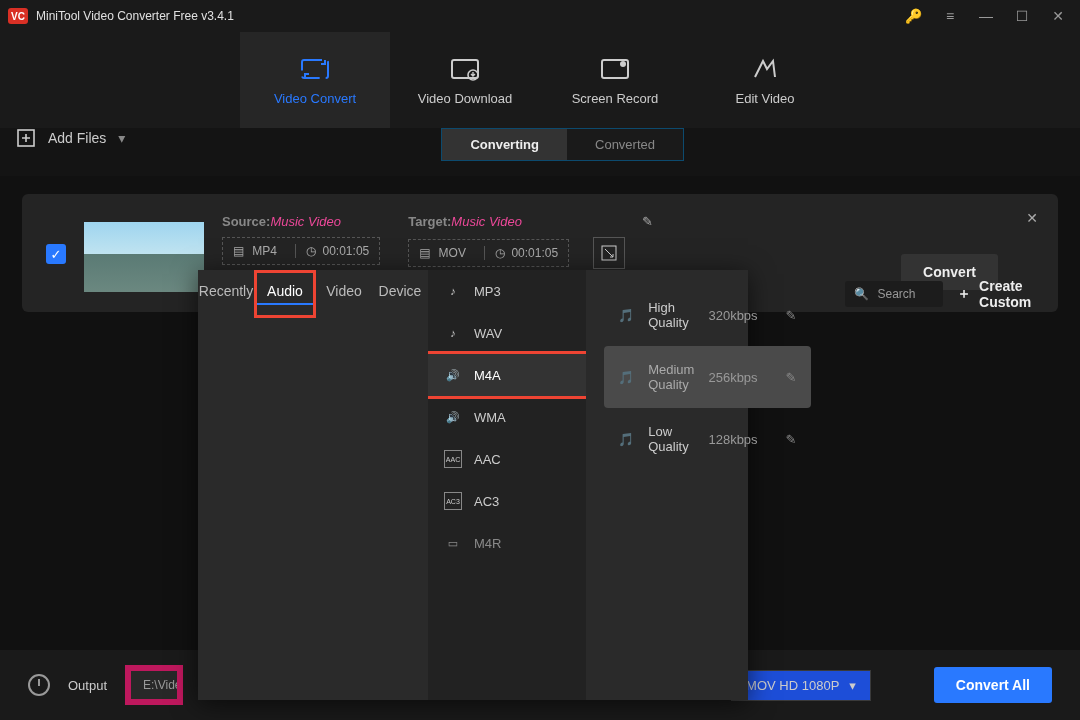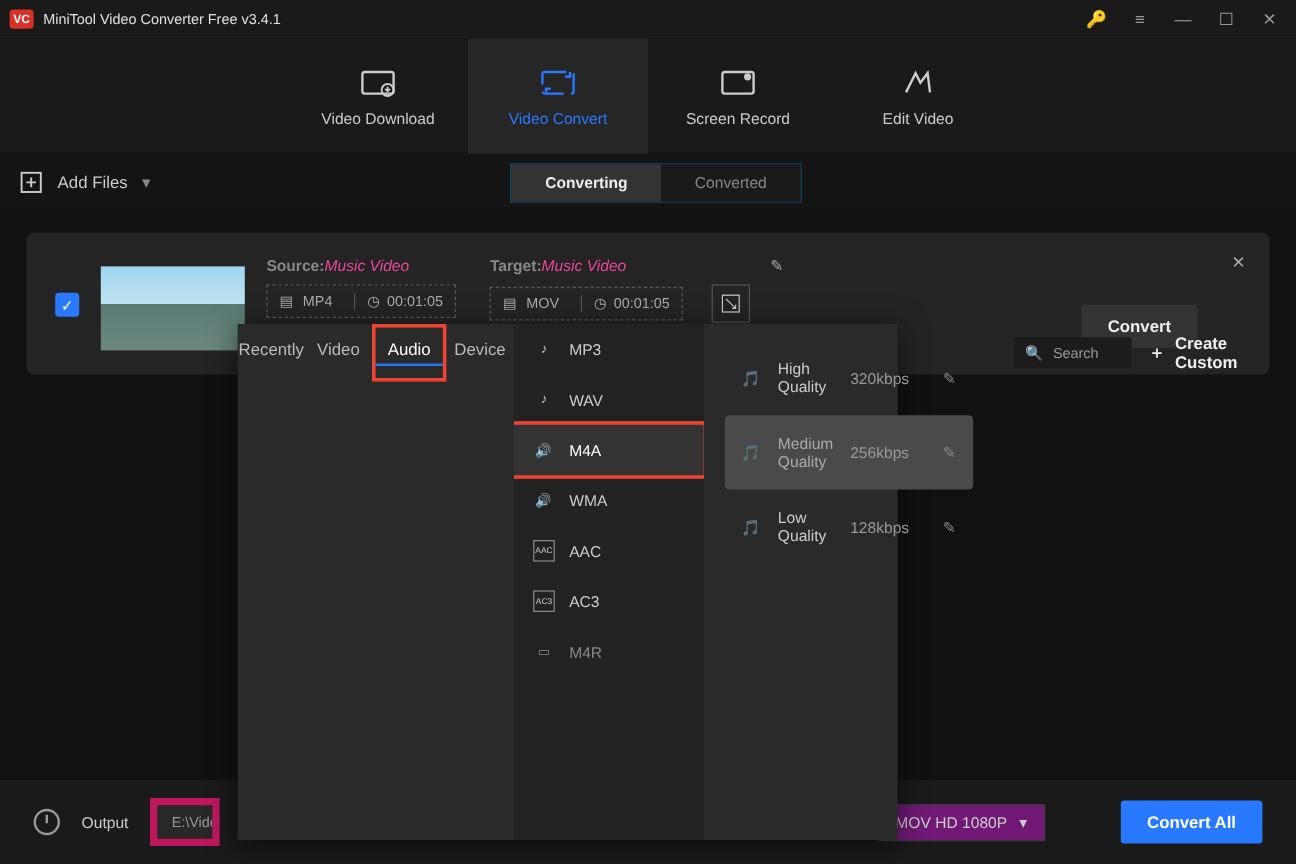--- a/index.html
+++ b/index.html
@@ -9,21 +9,21 @@
 .app-logo { width: 20px; height: 16px; background: #d93025; border-radius: 3px; display: flex; align-items: center; justify-content: center; color: #fff; font-size: 10px; font-weight: bold; }
 .app-title { color: #e0e0e0; font-size: 12px; flex: 1; }
 .win-btn { width: 28px; height: 28px; display: flex; align-items: center; justify-content: center; color: #999; font-size: 14px; cursor: pointer; }
 .key-icon { color: #f5b731; font-size: 14px; }
 
 .main-tabs { display: flex; background: #1a1a1a; height: 96px; padding-left: 240px; }
 .main-tab { width: 150px; display: flex; flex-direction: column; align-items: center; justify-content: center; gap: 8px; cursor: pointer; color: #ccc; font-size: 13px; }
 .main-tab.active { background: #262626; color: #2979ff; }
 .main-tab svg { width: 32px; height: 28px; }
 
-.toolbar { height: 48px; background: #141414; display: flex; align-items: center; padding: 0 16px; }
+.toolbar { height: 48px; background: #141414; display: flex; align-items: flex-start; padding: 0 16px; gap: 16px; }
 .add-files { display: flex; align-items: center; gap: 12px; color: #ccc; font-size: 14px; cursor: pointer; }
 .add-files svg { width: 20px; height: 20px; }
 .seg { display: flex; margin-left: 300px; border: 1px solid #0c4a6e; }
 .seg-btn { padding: 8px 28px; font-size: 13px; cursor: pointer; color: #888; background: #1a1a1a; }
 .seg-btn.active { background: #333; color: #eee; font-weight: 600; }
 
 .content { padding: 18px 22px; }
 .item-card { background: #242424; border-radius: 6px; padding: 20px 24px; display: flex; align-items: flex-start; gap: 18px; position: relative; }
 .chk { width: 20px; height: 20px; background: #2979ff; border-radius: 3px; display: flex; align-items: center; justify-content: center; color: #fff; font-size: 13px; margin-top: 30px; }
 .thumb { width: 120px; height: 70px; background: linear-gradient(180deg, #9fd5ef 0%, #bfe3f0 45%, #5a7a74 45%, #6b8880 100%); margin-top: 8px; }
@@ -62,21 +62,21 @@
 .qual-item .bitrate { margin-left: auto; color: #999; font-size: 13px; margin-right: 14px; }
 .qual-item .ed { color: #888; }
 
 .pop-footer { display: flex; align-items: center; height: 48px; padding: 0 16px; gap: 14px; }
 .search-box { background: #1c1c1c; border-radius: 3px; display: flex; align-items: center; padding: 6px 10px; gap: 8px; width: 120px; font-size: 12px; color: #999; }
 .create-custom { margin-left: auto; color: #eee; font-size: 14px; font-weight: 600; display: flex; align-items: center; gap: 8px; margin-right: 24px; }
 
 .bottombar { position: absolute; left: 0; right: 0; bottom: 0; height: 70px; background: #1a1a1a; display: flex; align-items: center; padding: 0 28px; gap: 18px; z-index: -0; }
 .out-label { font-size: 13px; color: #ccc; }
 .out-path { background: #282828; border: 6px solid #be185d; padding: 7px 12px; font-size: 12px; color: #999; width: 58px; overflow: hidden; white-space: nowrap; }
-.out-preset { margin-left: auto; background: #701a75; border: 1px solid #3a3a3a; padding: 7px 14px; font-size: 13px; color: #ccc; display: flex; align-items: center; gap: 10px; }
+.out-preset { margin-left: auto; background: #1d4ed8; border: 1px solid #3a3a3a; padding: 7px 14px; font-size: 13px; color: #ccc; display: flex; align-items: center; gap: 10px; }
 .convert-all { background: #2979ff; color: #fff; font-weight: 600; padding: 10px 22px; border-radius: 3px; font-size: 14px; cursor: pointer; margin-left: 45px; }
 
 .clock-ico { width: 22px; height: 22px; border: 2px solid #999; border-radius: 50%; position: relative; }
 .clock-ico::after { content: ''; position: absolute; left: 8px; top: 3px; width: 2px; height: 7px; background: #999; transform-origin: bottom; }
 </style>
 </head>
 <body>
 
 <div class="titlebar">
   <div class="app-logo">
@@ -84,34 +84,34 @@
     </div>
   <div class="app-title">MiniTool Video Converter Free v3.4.1</div>
   <div class="win-btn key-icon">🔑</div>
   <div class="win-btn">≡</div>
   <div class="win-btn">—</div>
   <div class="win-btn">☐</div>
   <div class="win-btn">✕</div>
 </div>
 
 <div class="main-tabs">
+  <div class="main-tab active">
+    <svg viewBox="0 0 32 28">
+        <rect x="3" y="5" width="26" height="18" rx="2" fill="none" stroke="#2979ff" stroke-width="2" stroke-dasharray="18 6"></rect>
+        <path d="M22 9 l4 0 l0 -4 M10 19 l-4 0 l0 4" stroke="#2979ff" stroke-width="2" fill="none"></path>
+      </svg>
+    <span>Video Convert</span>
+  </div>
   <div class="main-tab">
     <svg viewBox="0 0 32 28">
         <rect x="3" y="5" width="26" height="18" rx="2" fill="none" stroke="#ccc" stroke-width="2"></rect>
         <circle cx="24" cy="20" r="5" fill="none" stroke="#ccc" stroke-width="1.6"></circle>
         <path d="M24 17 v4 m-2 -2 l2 2 l2 -2" stroke="#ccc" stroke-width="1.4" fill="none"></path>
       </svg>
     <span>Video Download</span>
-  </div>
-  <div class="main-tab active">
-    <svg viewBox="0 0 32 28">
-        <rect x="3" y="5" width="26" height="18" rx="2" fill="none" stroke="#2979ff" stroke-width="2" stroke-dasharray="18 6"></rect>
-        <path d="M22 9 l4 0 l0 -4 M10 19 l-4 0 l0 4" stroke="#2979ff" stroke-width="2" fill="none"></path>
-      </svg>
-    <span>Video Convert</span>
   </div>
   <div class="main-tab">
     <svg viewBox="0 0 32 28">
         <rect x="3" y="5" width="26" height="18" rx="2" fill="none" stroke="#ccc" stroke-width="2"></rect>
         <circle cx="24" cy="9" r="3" fill="#ccc"></circle>
       </svg>
     <span>Screen Record</span>
   </div>
   <div class="main-tab">
     <svg viewBox="0 0 32 28">
@@ -196,22 +196,22 @@
   <div class="out-preset">
     <span>MOV HD 1080P</span>
     <span>▾</span>
   </div>
   <div class="convert-all">Convert All</div>
 </div>
 
 <div class="popover">
   <div class="pop-tabs">
     <div class="pop-tab">Recently</div>
+    <div class="pop-tab active red-box-tab">Audio</div>
     <div class="pop-tab">Video</div>
-    <div class="pop-tab active red-box-tab">Audio</div>
     <div class="pop-tab">Device</div>
   </div>
   <div class="pop-body">
     <div class="fmt-list">
       <div class="fmt-item">
           <span class="fi">♪</span>
           <span>MP3</span>
         </div>
       <div class="fmt-item">
           <span class="fi">♪</span>

